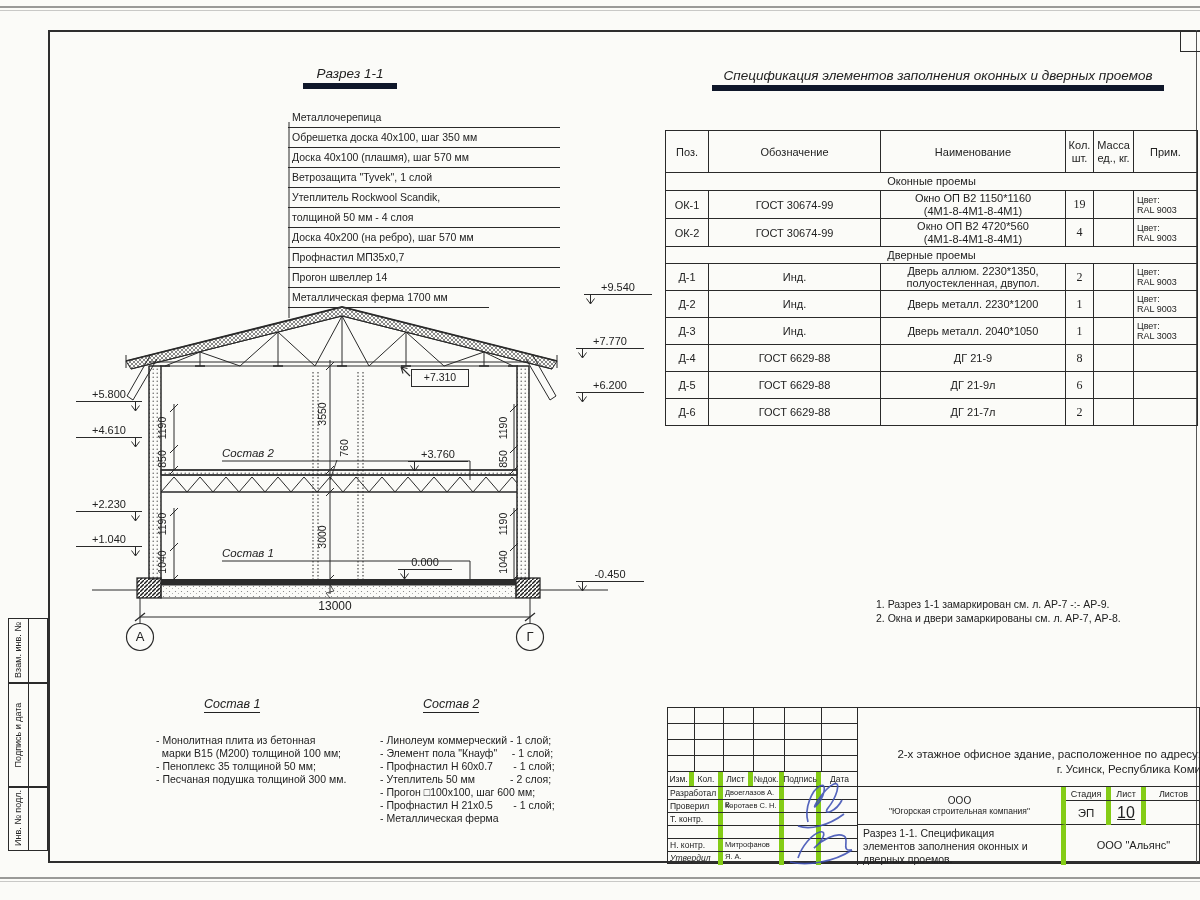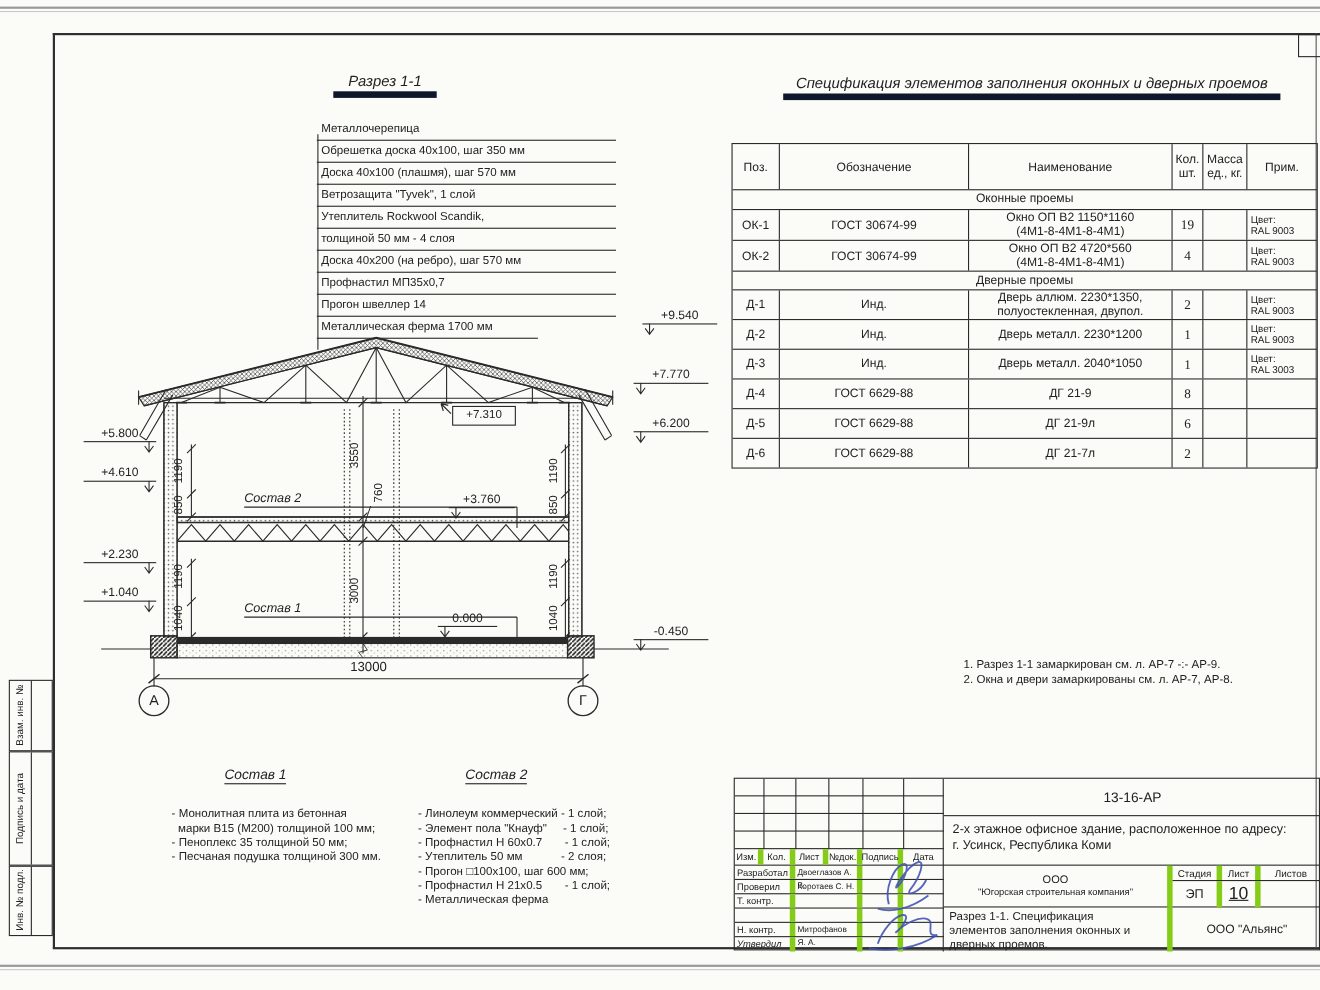--- a/index.html
+++ b/index.html
@@ -466,23 +466,22 @@
         </div>
         <div class="stcell" style="left:0;top:65px;width:190px;height:13px;display:flex;">
           <div class="st-s brd-r" style="width:55px;box-sizing:border-box;padding-left:2px;font-style:italic;">Утвердил</div>
           <div class="st-s brd-r" style="width:61px;box-sizing:border-box;"></div>
           <div class="brd-r" style="width:37px;box-sizing:border-box;"></div>
           <div style="flex:1;"></div>
         </div>
       </div>
     </div>
 
-    <div class="stcell brd-b cc" style="left:190px;top:0;width:343px;height:34px;font-size:12.5px;">13-16-АР</div>
-
-    <div class="stcell brd-b" style="left:190px;top:34px;width:343px;height:45px;padding:5px 0 0 8px;font-size:11.5px;line-height:15px;">
+
+    <div class="stcell brd-b" style="left:190px;top:34px;width:343px;height:45px;padding:5px 0 0 8px;font-size:11.5px;line-height:15px;text-align:right;">
       <div>2-х этажное офисное здание, расположенное по адресу:</div>
       <div>г. Усинск, Республика Коми</div>
     </div>
 
     <div class="stcell brd-r brd-b cc" style="left:190px;top:79px;width:208px;height:38px;flex-direction:column;">
       <div style="font-size:10px;">ООО</div>
       <div style="font-size:8.5px;">"Югорская строительная компания"</div>
     </div>
 
     <div class="stcell brd-b" style="left:398px;top:79px;width:135px;height:38px;">

